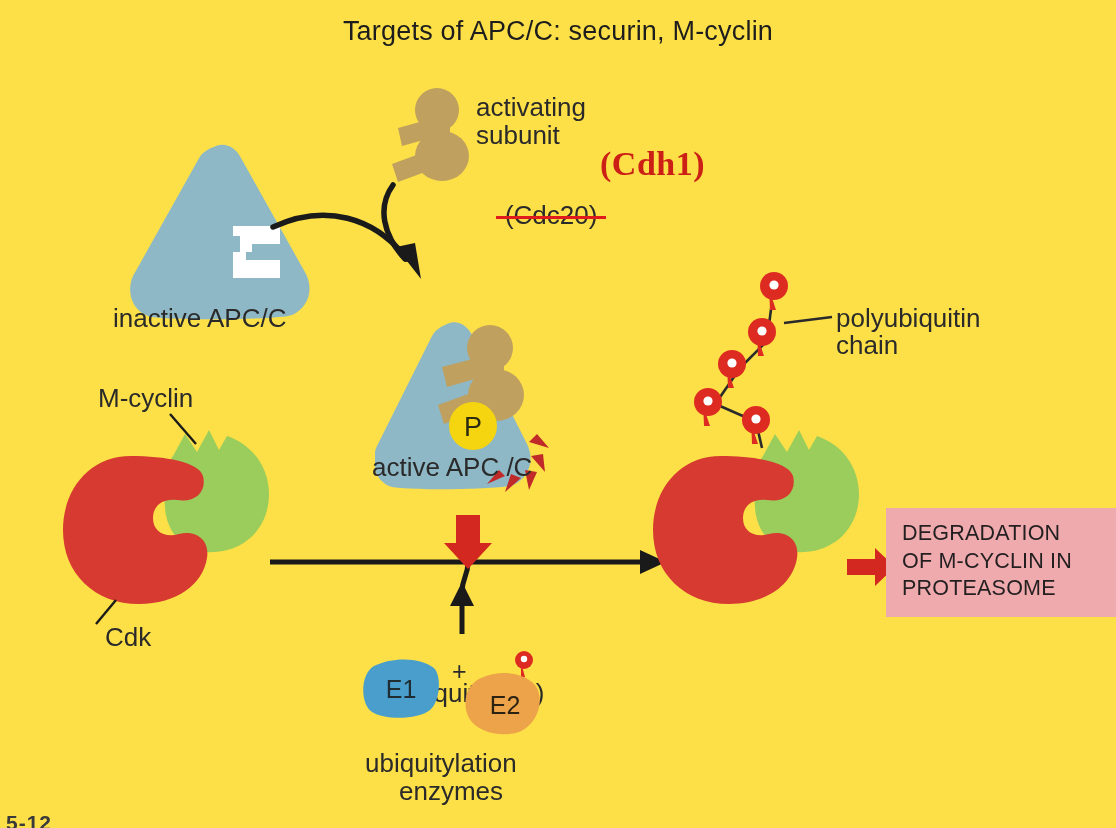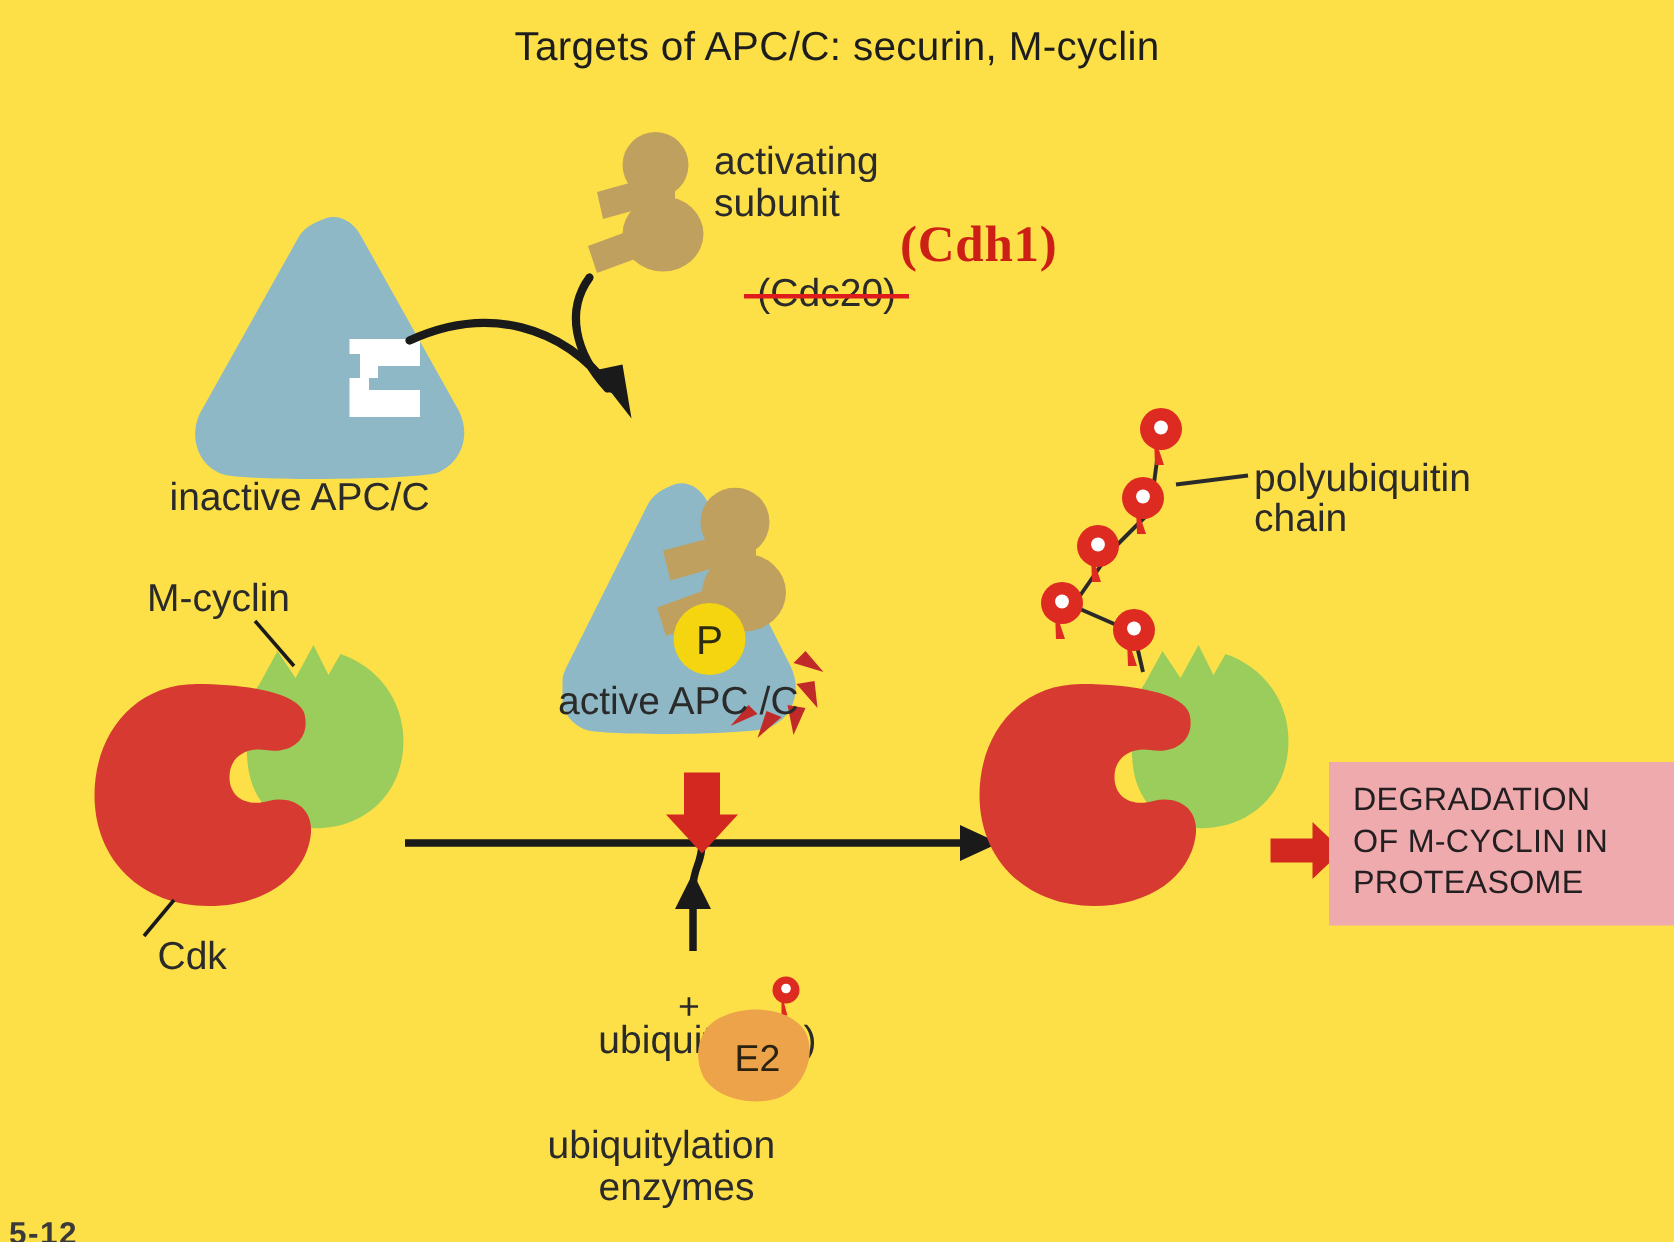--- a/index.html
+++ b/index.html
@@ -37,20 +37,21 @@
     font-size: 26px;
     color: #2a2a2a;
     line-height: 1.16;
     white-space: pre;
   }
 
   .struck {
     position: relative;
     display: inline-block;
     color: #2a2a2a;
+    margin-top: 20px;
   }
   .struck::after {
     content: "";
     position: absolute;
     left: -9px;
     right: -9px;
     top: 52%;
     height: 3px;
     background: #e01b1b;
   }
@@ -102,21 +103,21 @@
                C 12 170 6 152 13 136
                L 78 20
                C 82 12 88 9 96 6 Z" fill="#8fb8c6"></path>
 
       <path d="M 113 86 L 160 86 L 160 104 L 126 104 L 126 96 L 113 96 Z" fill="#ffffff"></path>
 
       <path d="M 113 112 L 126 112 L 126 120 L 160 120 L 160 138 L 113 138 Z" fill="#ffffff"></path>
       <path d="M 120 96 L 132 96 L 132 112 L 120 112 Z" fill="#ffffff"></path>
     </svg>
   </div>
-  <div class="lbl" style="left:113px; top:316px;">inactive APC/C</div>
+  <div class="lbl" style="left:113px; top:303px;">inactive APC/C</div>
 
   <div class="abs" style="left:390px; top:88px;">
     <svg width="105" height="100" viewBox="0 0 105 100">
 
       <circle cx="47" cy="22" r="22" fill="#bfa05e"></circle>
 
       <ellipse cx="52" cy="68" rx="27" ry="25" fill="#bfa05e"></ellipse>
 
       <path d="M 8 40 L 44 30 L 48 48 L 12 58 Z" fill="#bfa05e"></path>
 
@@ -244,20 +245,26 @@
 
   <div class="lbl" style="left:370px; top:622px;">
     <span>ubiquitin (</span><span class="abs" style="position:relative; display:inline-block; width:24px; height:22px; vertical-align:-4px;">
       <svg width="24" height="30" viewBox="0 0 24 30" style="position:absolute; left:0; top:-3px;">
         <circle cx="12" cy="11" r="9" fill="#dd2b22"></circle>
         <path d="M 9 9 C 9 5 16 5 16 10 C 16 14 10 14 10 17 L 13 28 L 9 28 Z" fill="#dd2b22"></path>
         <circle cx="12" cy="10" r="3.2" fill="#ffffff"></circle>
       </svg></span><span>)</span>
   </div>
 
+  <div class="abs" style="left:360px; top:658px;">
+    <svg width="82" height="62" viewBox="0 0 82 62">
+      <path d="M 14 8 C 34 -2 62 0 74 10 C 82 18 80 44 70 52 C 58 62 24 62 12 54 C 0 46 0 16 14 8 Z" fill="#4a9ecc"></path>
+      <text x="41" y="40" text-anchor="middle" font-family="Liberation Sans, sans-serif" font-size="25" fill="#1f2d33">E1</text>
+    </svg>
+  </div>
 
   <div class="lbl" style="left:452px; top:657px; font-size:25px;">+</div>
 
   <div class="abs" style="left:463px; top:672px;">
     <svg width="80" height="64" viewBox="0 0 80 64">
       <path d="M 18 6 C 40 -4 66 2 74 16 C 82 32 72 54 56 60 C 38 66 14 60 6 46 C -2 30 4 12 18 6 Z" fill="#eda34a"></path>
       <text x="42" y="42" text-anchor="middle" font-family="Liberation Sans, sans-serif" font-size="25" fill="#2b2212">E2</text>
     </svg>
   </div>
 

